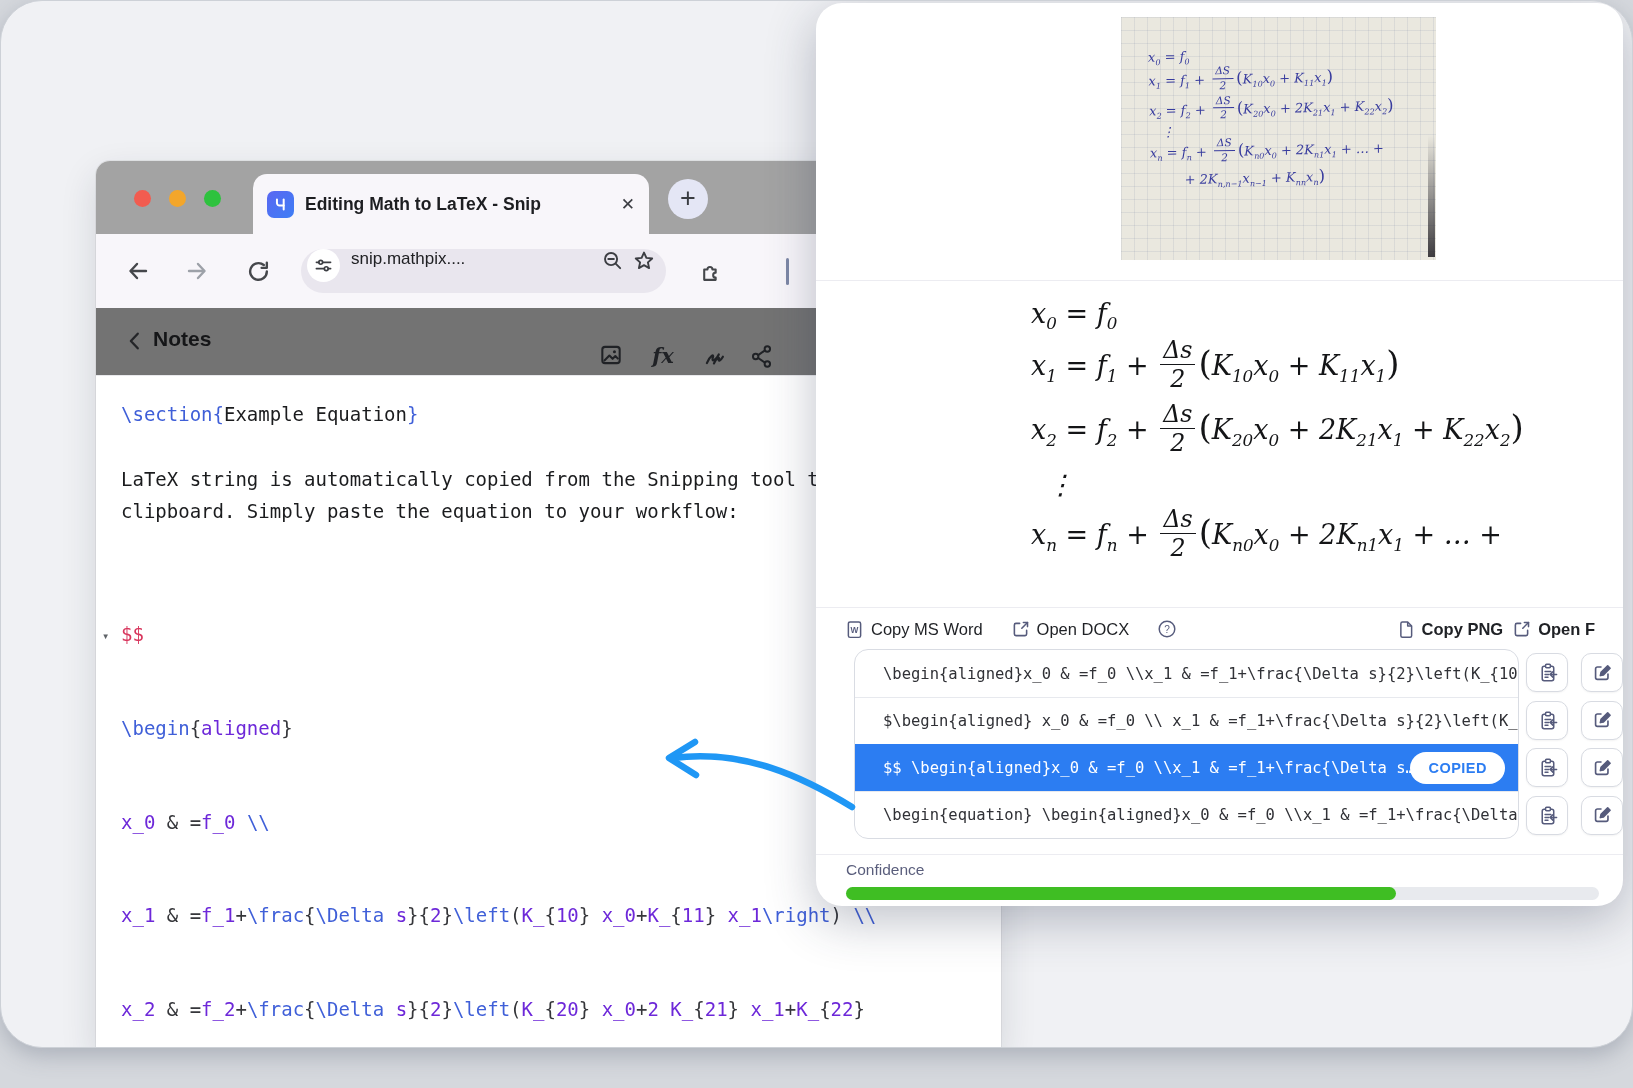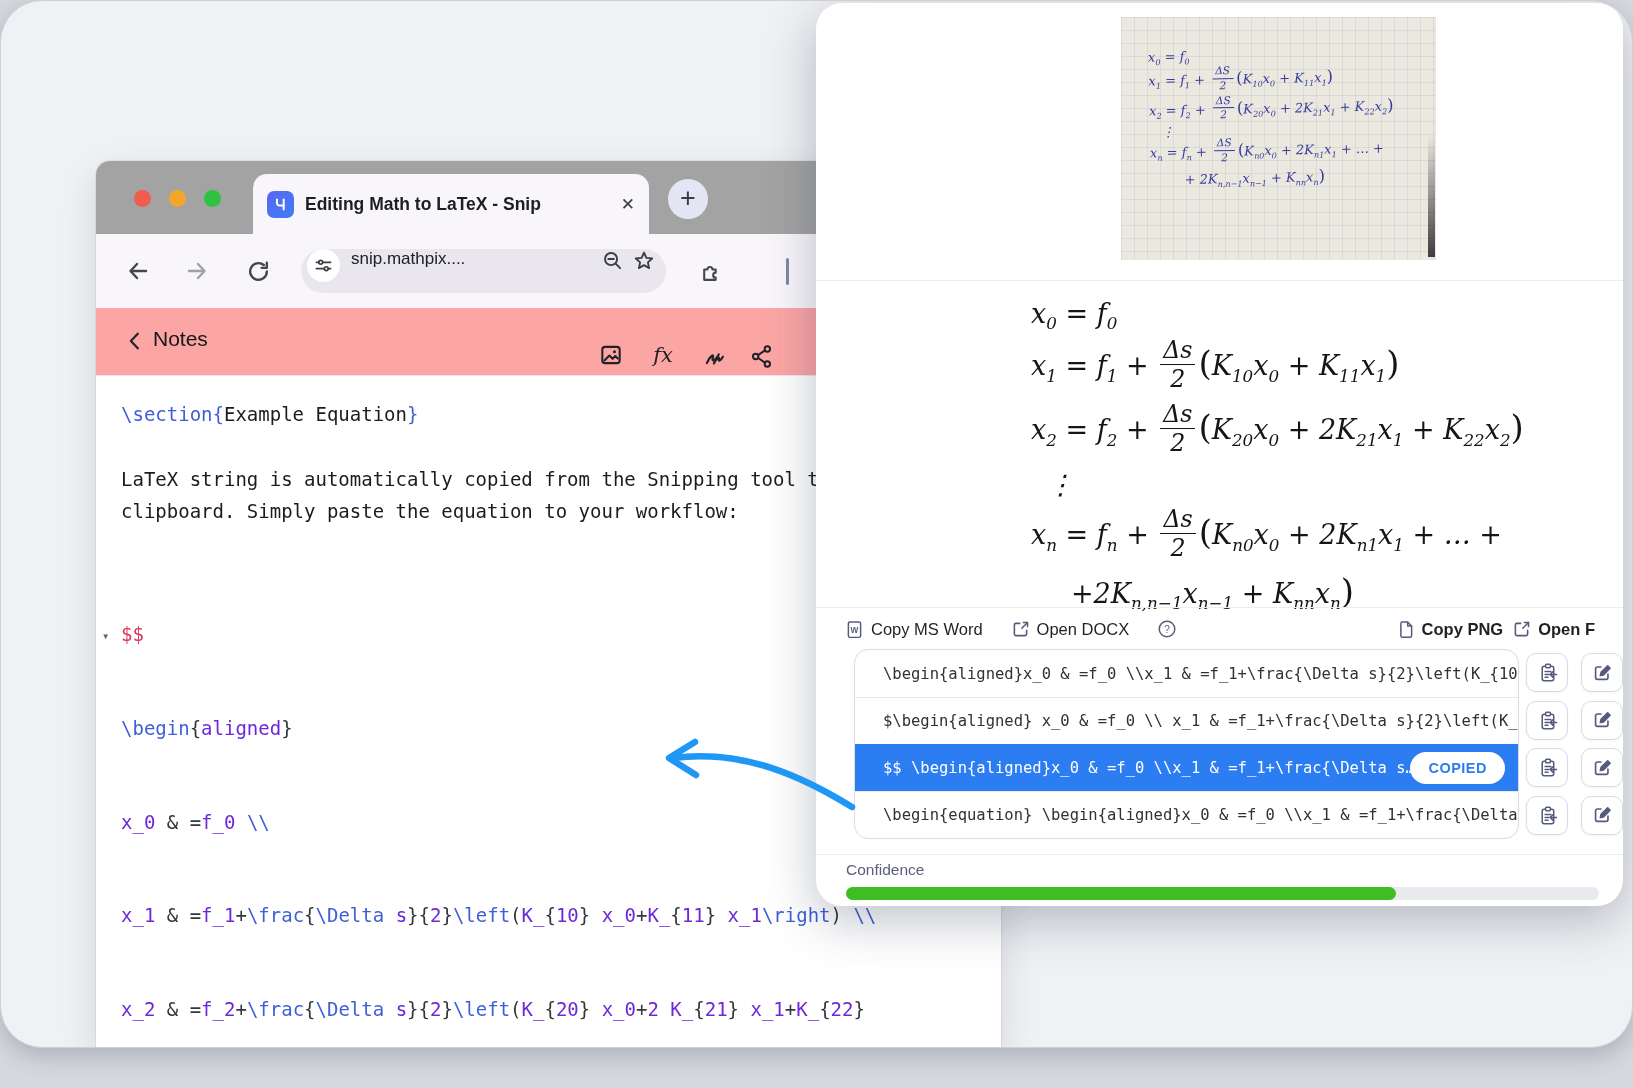--- a/index.html
+++ b/index.html
@@ -32,21 +32,21 @@
   .ticon{position:absolute;top:17px;width:40px;height:40px;display:flex;align-items:center;
          justify-content:center;color:#45474b;}
   .ticon.dis{color:#9da1a8;}
   .urlpill{position:absolute;left:205px;top:15px;width:365px;height:44px;background:#e9e6ee;
            border-radius:22px;display:flex;padding:0 10px 0 6px;box-sizing:border-box;}
   .tunewrap{width:33px;height:33px;border-radius:50%;background:#fff;display:flex;align-items:center;
             justify-content:center;color:#3c3e43;flex:0 0 auto;}
   .urltext{margin-left:11px;font-size:17px;color:#202124;flex:1;white-space:nowrap;}
   .pill-ic{color:#3c3e43;margin-left:8px;display:flex;}
   .vbar{position:absolute;left:690px;top:24px;width:3px;height:27px;background:#7d88a6;border-radius:2px;}
-  .notesbar{position:relative;height:67px;background:#fca5a5;border-bottom:1px solid #e9e9ec;}
+  .notesbar{position:relative;height:67px;background:#737373;border-bottom:1px solid #e9e9ec;font-weight:bold;}
   .backchev{position:absolute;left:28px;top:22px;color:#242528;display:flex;}
   .notes-title{position:absolute;left:57px;top:19px;font-size:21px;color:#151618;}
   .nicon{position:absolute;top:32px;width:30px;height:30px;display:flex;align-items:center;
          justify-content:center;color:#202226;text-align:right;}
   .fx{font-family:"DejaVu Serif",serif;font-style:italic;font-size:21px;}
 
   
   .editor{position:absolute;left:25px;top:214px;right:0;bottom:0;font-family:"DejaVu Sans Mono",monospace;
           font-size:19px;color:#1b1c1e;}
   .sec-line{position:absolute;left:0;top:28px;white-space:pre;}
@@ -269,21 +269,20 @@
             </span><span class="bp">(</span>K<sub>10</sub>x<sub>0</sub> + K<sub>11</sub>x<sub>1</sub><span class="bp">)</span></div>
       <div class="math-line">x<sub>2</sub> = f<sub>2</sub> + <span class="frac">
               <span class="num">Δs</span>
               <span class="den">2</span>
             </span><span class="bp">(</span>K<sub>20</sub>x<sub>0</sub> + 2K<sub>21</sub>x<sub>1</sub> + K<sub>22</sub>x<sub>2</sub><span class="bp">)</span></div>
       <div class="math-line m-vdots">⋮</div>
       <div class="math-line">x<sub>n</sub> = f<sub>n</sub> + <span class="frac">
               <span class="num">Δs</span>
               <span class="den">2</span>
             </span><span class="bp">(</span>K<sub>n0</sub>x<sub>0</sub> + 2K<sub>n1</sub>x<sub>1</sub> + … +</div>
-      <div class="math-line m-last">+2K<sub>n,n−1</sub>x<sub>n−1</sub> + K<sub>nn</sub>x<sub>n</sub><span class="bp">)</span></div>
     </div>
 
     <div class="actions">
       <span class="act">
         <svg width="21" height="21" viewBox="0 0 24 24" fill="none" stroke="currentColor" stroke-width="1.7">
               <rect x="5" y="3.5" width="14" height="17.5" rx="2"></rect>
               <text x="12" y="15.8" text-anchor="middle" font-size="9.5" font-family="Liberation Sans" font-weight="bold" fill="currentColor" stroke="none">W</text>
             </svg>
         <span>Copy MS Word</span>
       </span>

